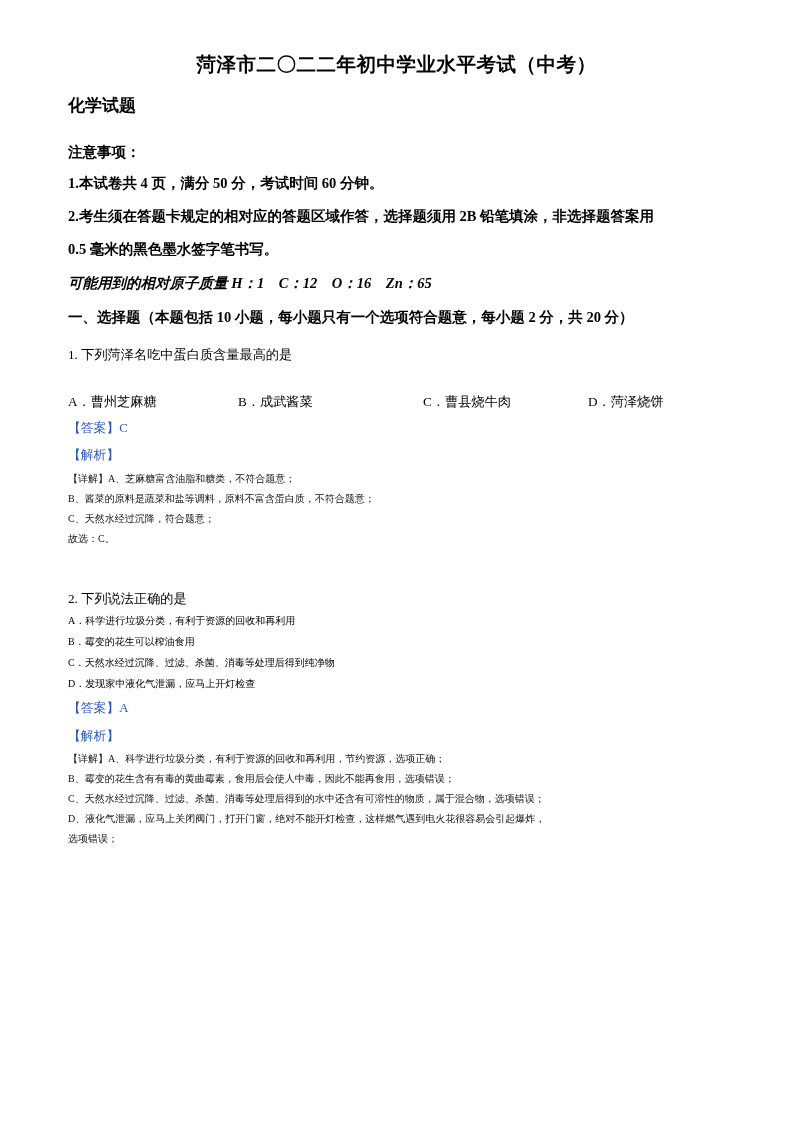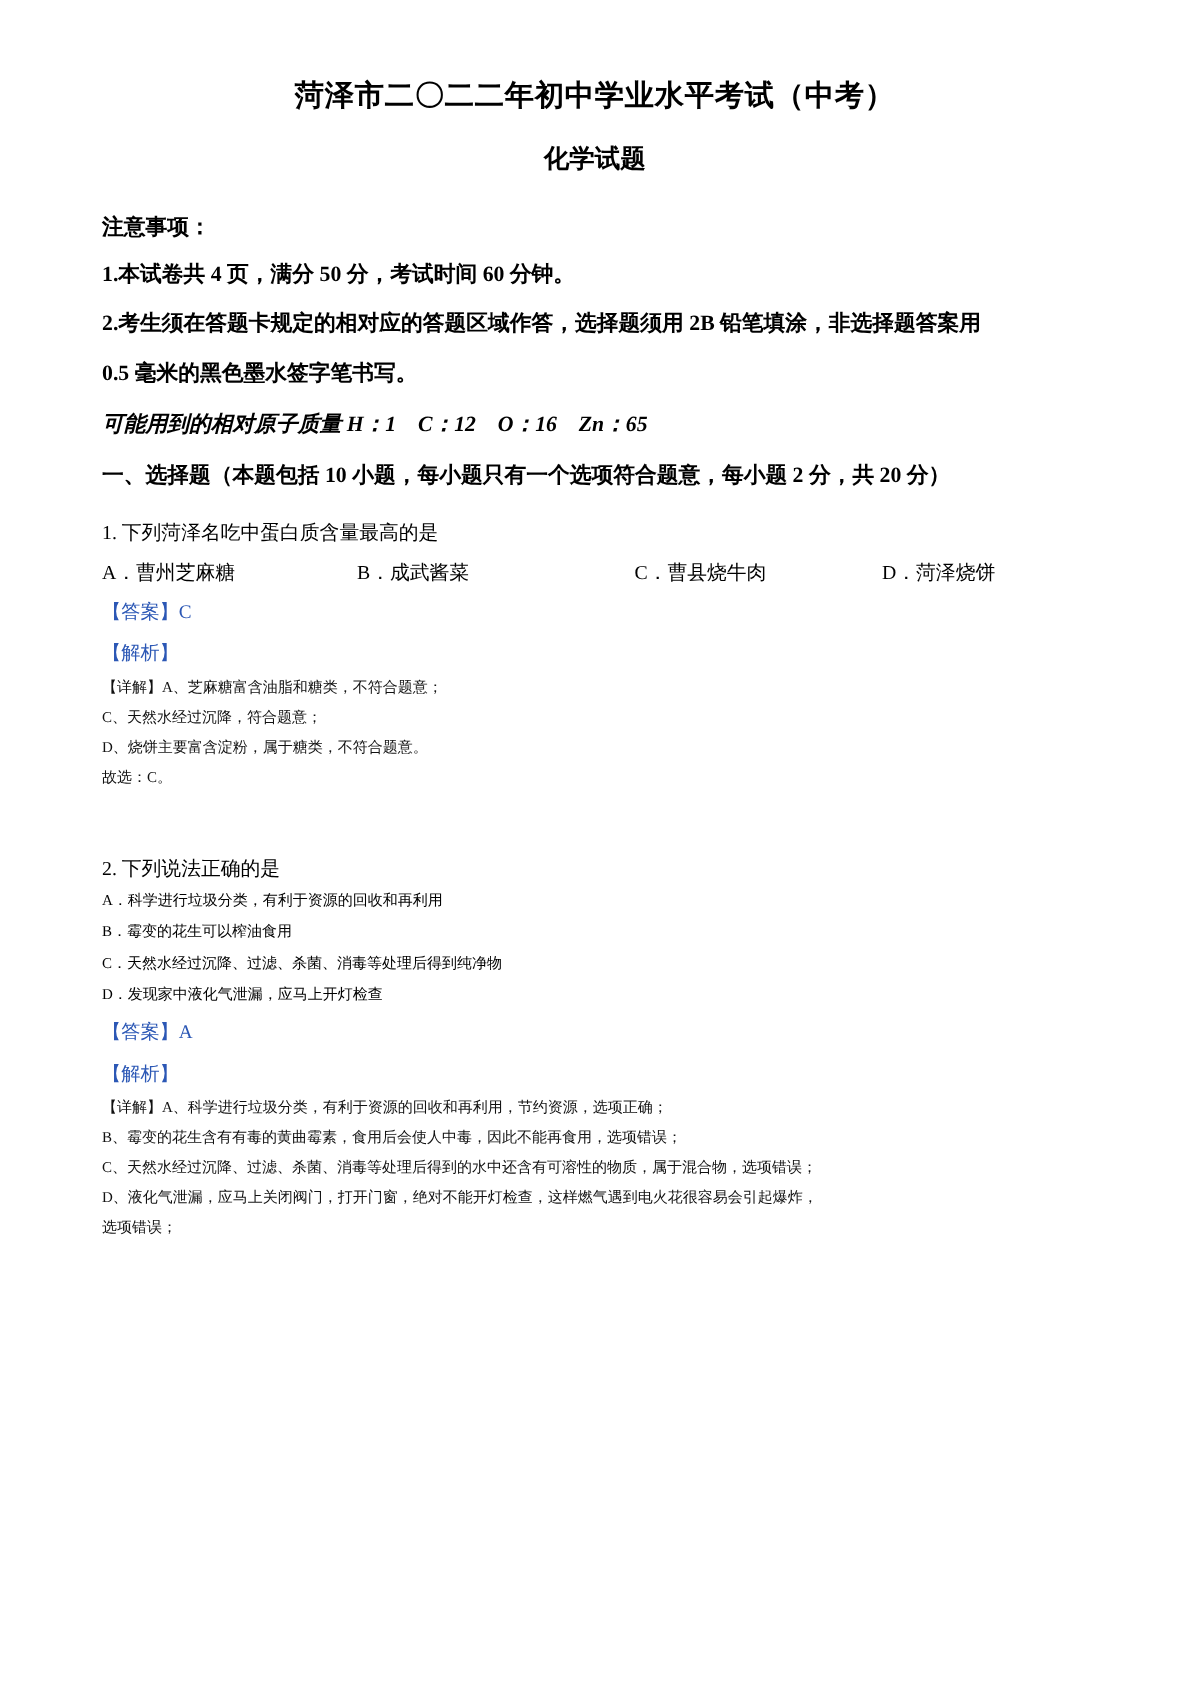--- a/index.html
+++ b/index.html
@@ -24,21 +24,21 @@
   }
   .doc-title {
     text-align: center;
     font-weight: bold;
     font-size: 19.5px;
     letter-spacing: 0.5px;
     margin-top: 50px;
     line-height: 1.5;
   }
   .doc-subtitle {
-    text-align: center;
+    text-align: left;
     font-weight: bold;
     font-size: 17px;
     margin-top: 14px;
     line-height: 1.5;
   }
   .notice-heading {
     font-weight: bold;
     font-size: 14.5px;
     margin-top: 22px;
     line-height: 1.6;
@@ -68,20 +68,21 @@
     margin-top: 12px;
   }
   .opt-row {
     display: flex;
     font-size: 13.2px;
     line-height: 1.9;
     margin-top: 3px;
   }
   .opt-row .opt {
     white-space: nowrap;
+    margin-top: 20px;
   }
   .opt-4col .opt:nth-child(1) { width: 170px; }
   .opt-4col .opt:nth-child(2) { width: 185px; }
   .opt-4col .opt:nth-child(3) { width: 165px; }
   .opt-line {
     font-size: 10px;
     line-height: 2.1;
   }
   .tag-line {
     color: #2b57b5;
@@ -122,22 +123,22 @@
       <span class="opt">A．曹州芝麻糖</span>
       <span class="opt">B．成武酱菜</span>
       <span class="opt">C．曹县烧牛肉</span>
       <span class="opt">D．菏泽烧饼</span>
     </div>
     <div class="tag-line">
       <span>【答案】</span><span class="ans-val">C</span>
     </div>
     <div class="tag-line">【解析】</div>
     <div class="expl-line">【详解】A、芝麻糖富含油脂和糖类，不符合题意；</div>
+    <div class="expl-line">B、酱菜的原料是蔬菜和盐等调料，原料不富含蛋白质，不符合题意；</div>
     <div class="expl-line">C、天然水经过沉降，符合题意；</div>
-    <div class="expl-line">D、烧饼主要富含淀粉，属于糖类，不符合题意。</div>
     <div class="expl-line">故选：C。</div>
   </div>
 
   <div class="gap-lg"></div>
 
   <div>
     <div class="q-stem">2. 下列说法正确的是</div>
     <div class="opt-line">A．科学进行垃圾分类，有利于资源的回收和再利用</div>
     <div class="opt-line">B．霉变的花生可以榨油食用</div>
     <div class="opt-line">C．天然水经过沉降、过滤、杀菌、消毒等处理后得到纯净物</div>

